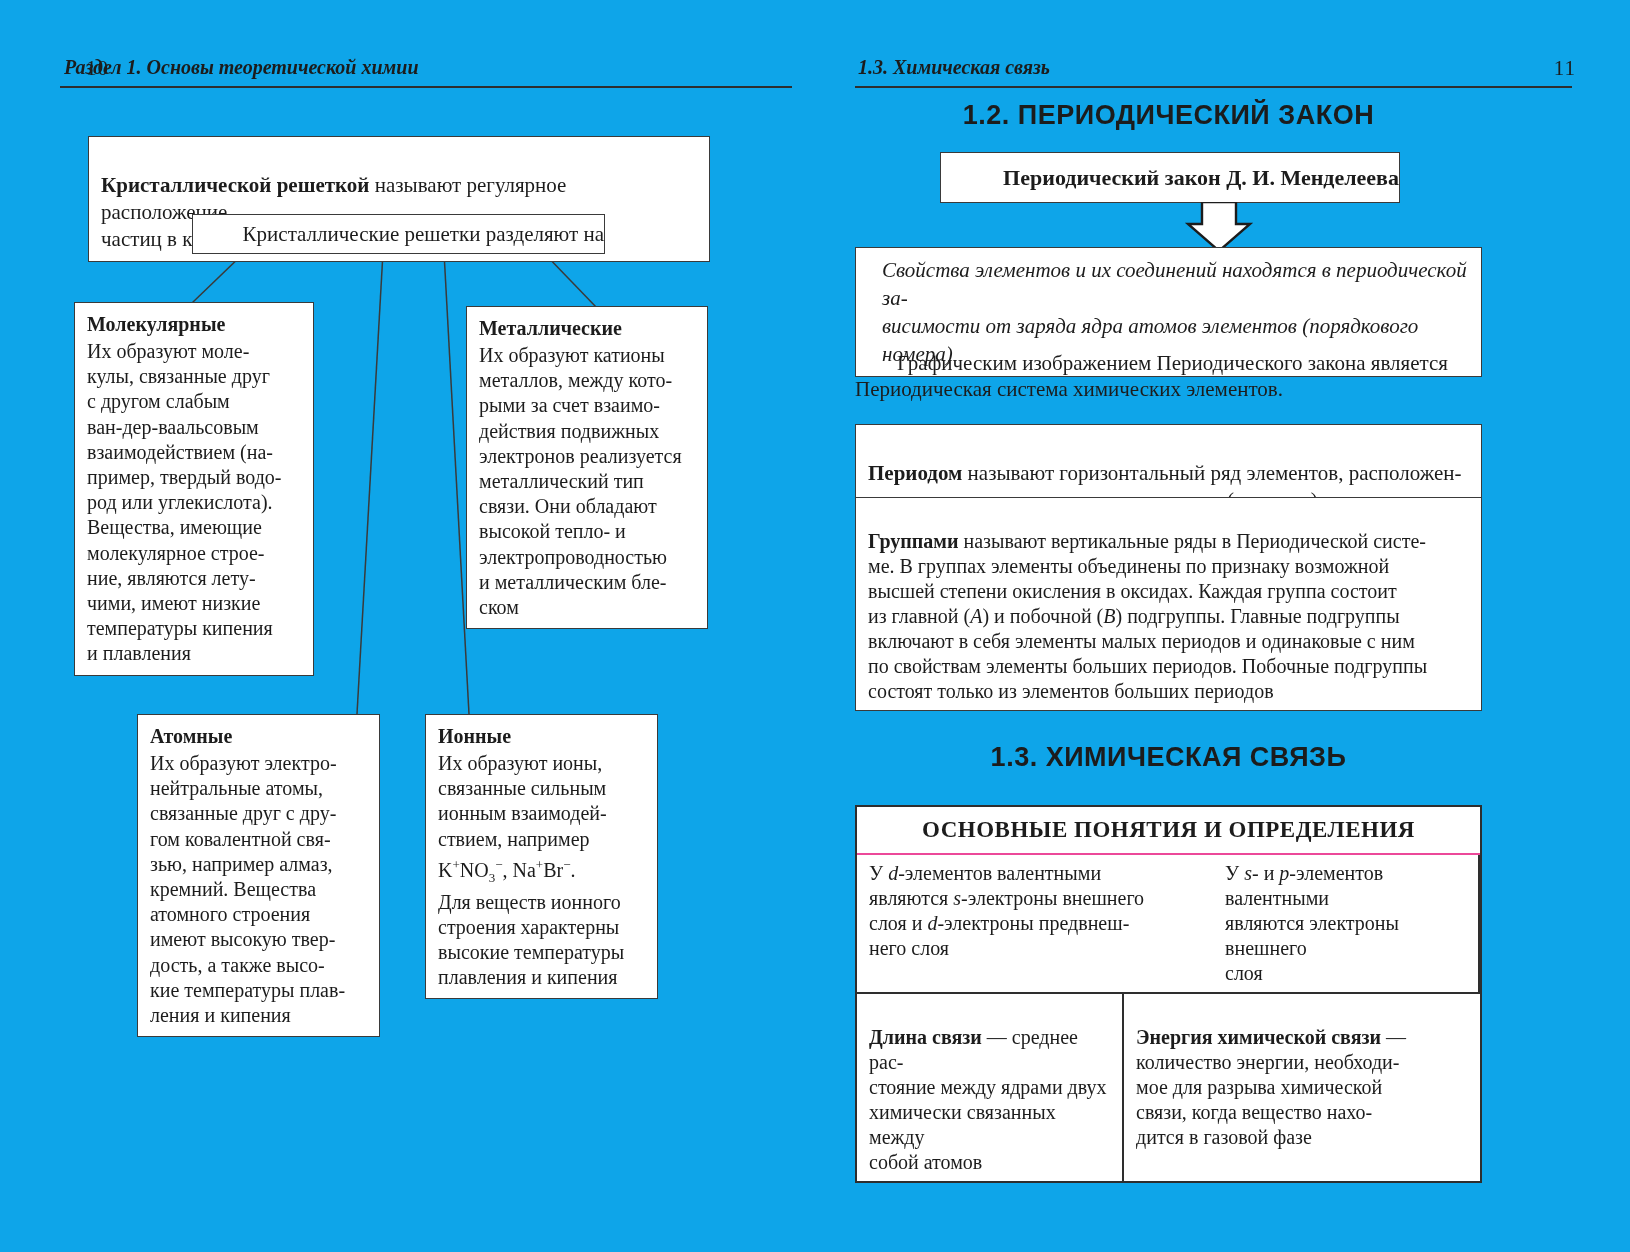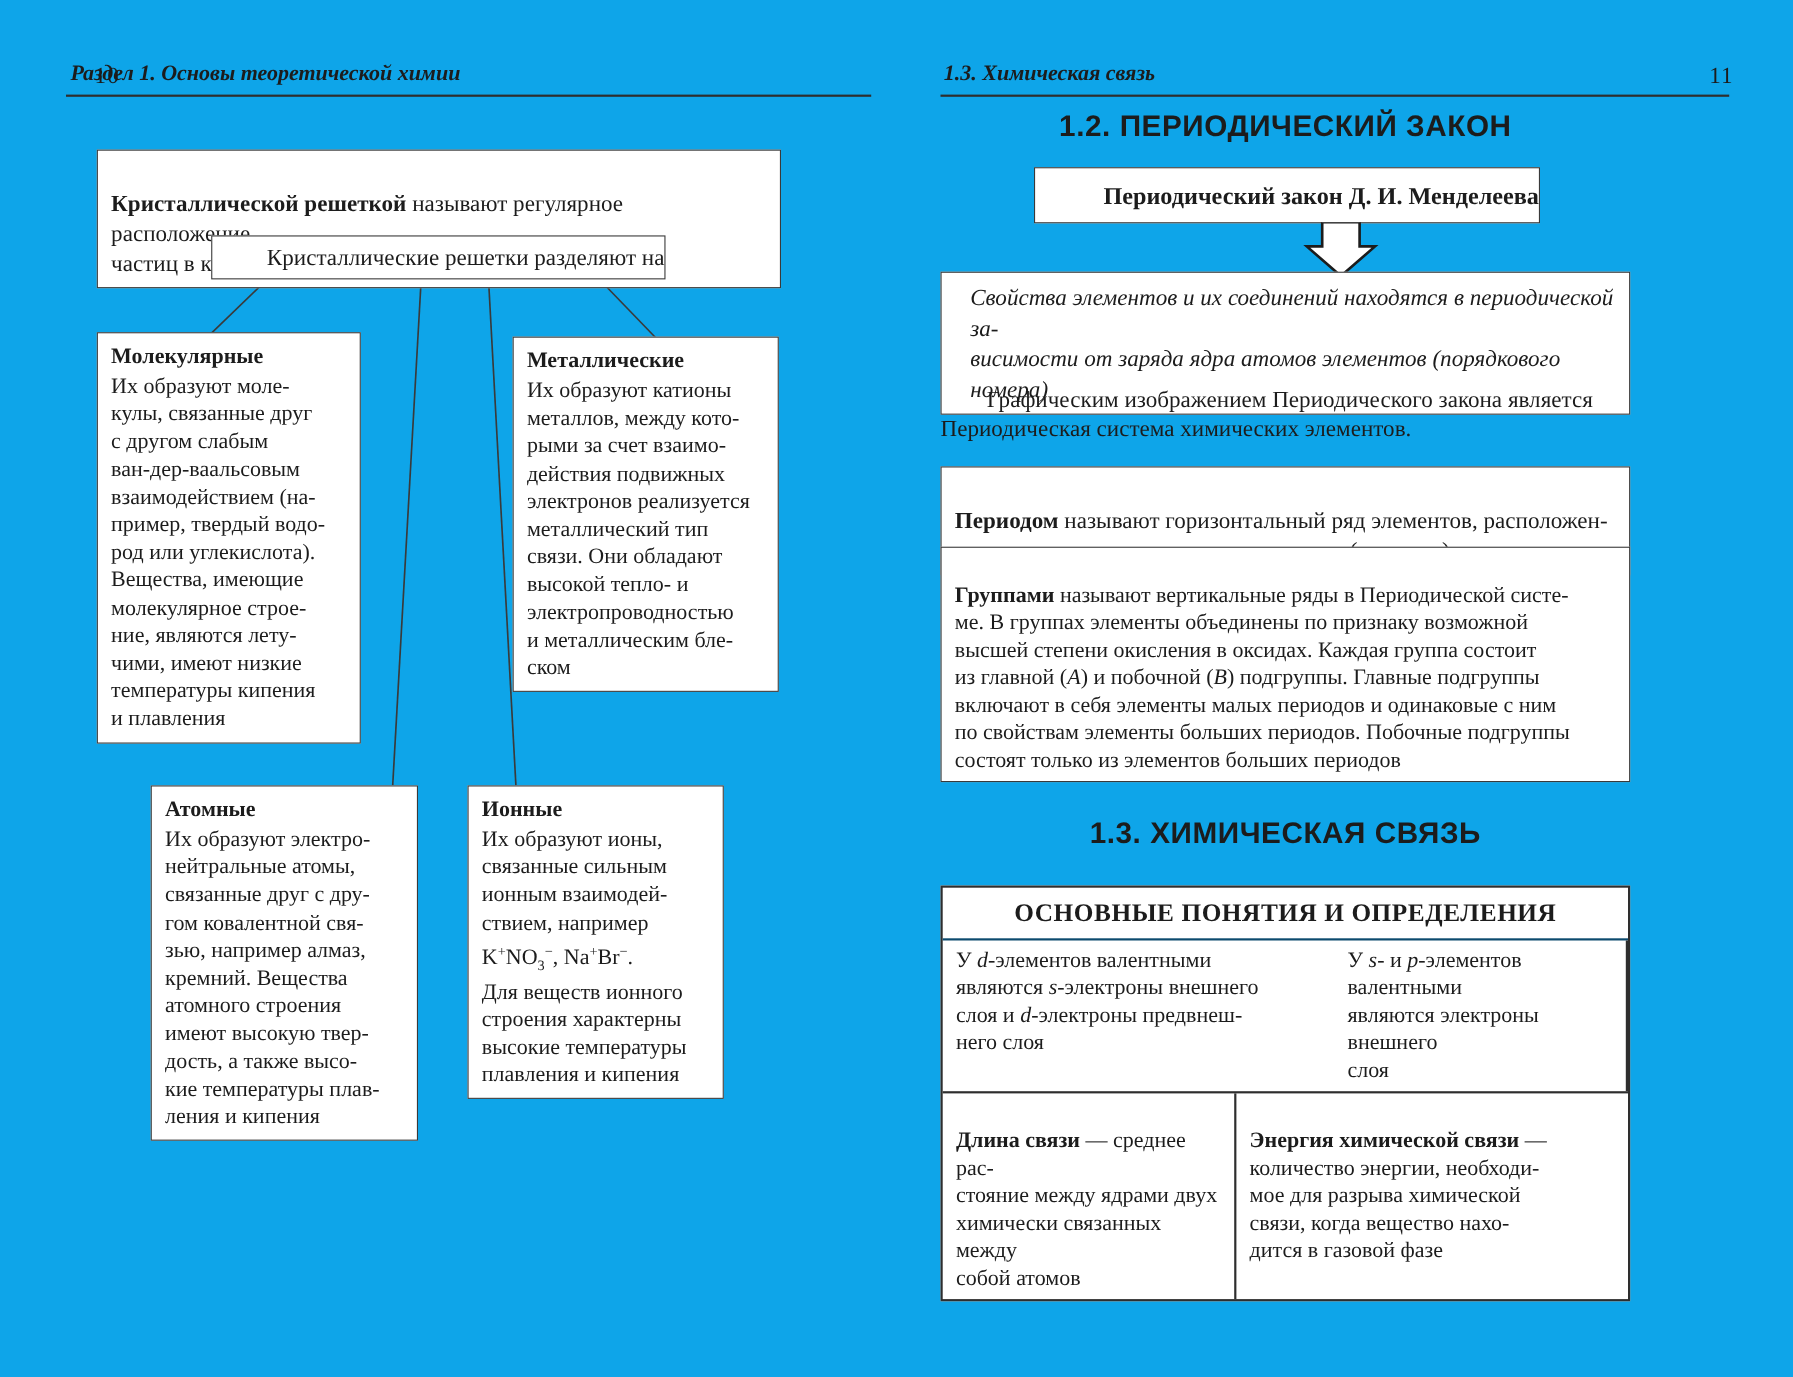--- a/index.html
+++ b/index.html
@@ -19,21 +19,21 @@
   .split-label{font-size:21px;}
   .sec-title{font-family:"Liberation Sans", sans-serif;font-weight:bold;font-size:27px;
              letter-spacing:0.5px;text-align:center;}
   .law-box-label{font-weight:bold;font-size:22px;}
   .italic-def{font-style:italic;font-size:21px;line-height:28px;padding-left:26px;}
   .body-par{font-size:21px;line-height:26px;text-align:justify;text-indent:42px;}
   .wide-def{font-size:21px;line-height:27px;}
   .wide-def b, .row b{font-weight:bold;}
   .group-def{font-size:20px;line-height:25px;}
   .table{position:absolute;border:2px solid #2e2e2e;background:#fff;box-sizing:border-box;}
-  .t-head{height:46px;border-bottom:2px solid #0c4a6e;font-weight:bold;font-size:23px;
+  .t-head{height:46px;border-bottom:2px solid #ec4899;font-weight:bold;font-size:23px;
           display:flex;align-items:center;justify-content:center;letter-spacing:0.5px;}
   .row{border-bottom:2px solid #2e2e2e;}
   .row:last-child{border-bottom:none;}
   .cell{font-size:20px;line-height:25px;white-space:pre-line;padding:6px 12px;box-sizing:border-box;}
   .tworow{display:flex;align-items:stretch;}
   .tworow .cell-left{width:267px;border-right:2px solid #2e2e2e;flex:none;}
   .tworow .cell-right{flex:1;}
   svg{display:block;}
   sup,sub{font-size:0.65em;}
 </style>
@@ -59,21 +59,21 @@
 
     <div class="box box-pad deftext pre" style="left:88px;top:104px;width:622px;">
       <b>Кристаллической решеткой</b><span> называют регулярное расположение
 частиц в кристалле</span>
     </div>
 
     <div class="box center-flex split-label" style="left:192px;top:214px;width:413px;height:40px;">
       <span>Кристаллические решетки разделяют на</span>
     </div>
 
-    <div class="box box-pad branch" style="left:88px;top:302px;width:240px;">
+    <div class="box box-pad branch" style="left:74px;top:302px;width:240px;">
       <b class="box-title">Молекулярные</b>
       <div class="box-body">Их образуют моле-
 кулы, связанные друг
 с другом слабым
 ван-дер-ваальсовым
 взаимодействием (на-
 пример, твердый водо-
 род или углекислота).
 Вещества, имеющие
 молекулярное строе-

